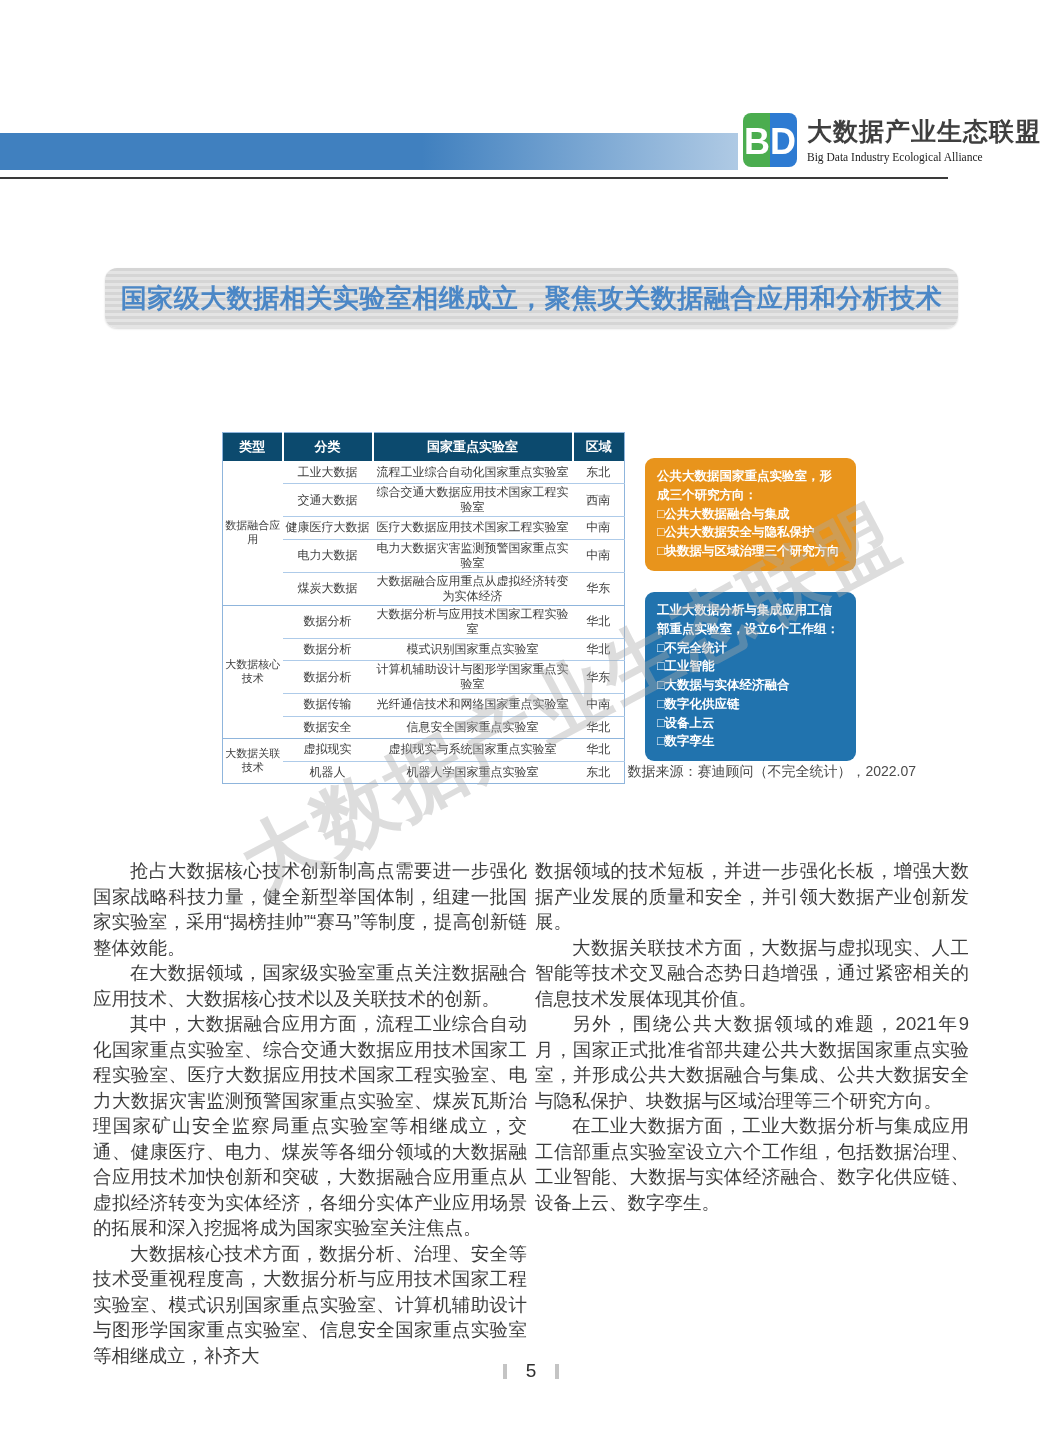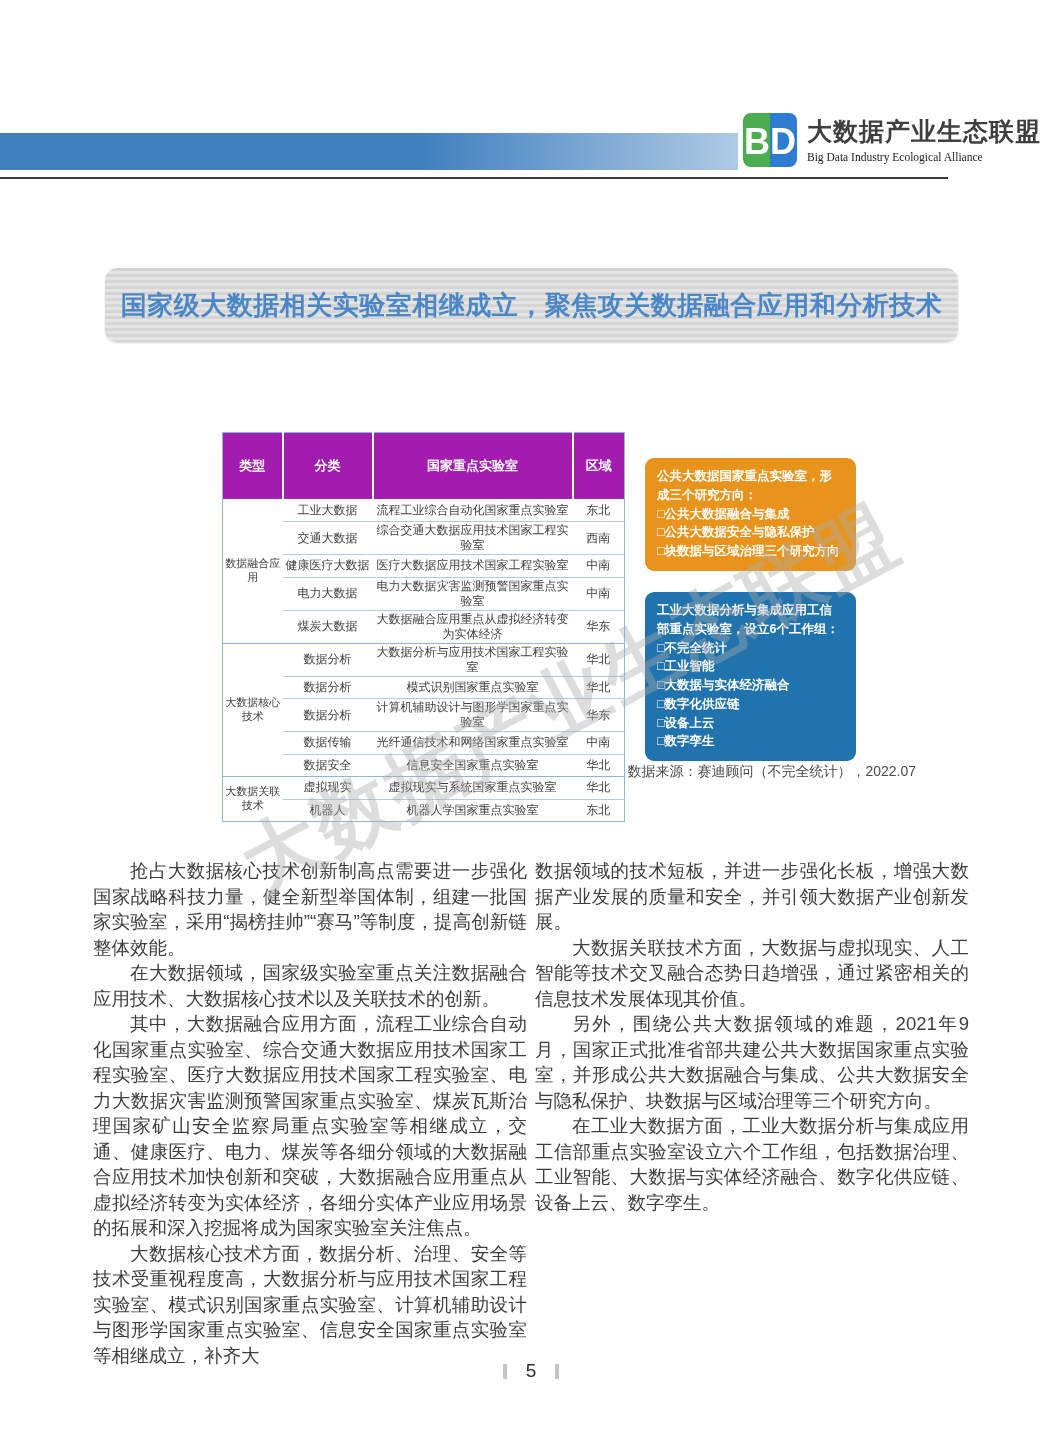--- a/index.html
+++ b/index.html
@@ -10,30 +10,30 @@
   
   .topbar { position:absolute; left:0; top:133px; width:1005px; height:37px;
             background:linear-gradient(to right,#4080BF 0%,#4080BF 42%,rgba(255,255,255,0) 96%); }
   .header-rule { position:absolute; left:0; top:177px; width:948px; height:2px; background:#3a3a3a; }
   .logo-block { position:absolute; left:738px; top:110px; display:flex; align-items:center; gap:9px; background:#fff; padding:2px 4px; }
   .logo-icon { width:56px; height:56px; display:block; }
   .logo-cn { font-size:25px; font-weight:bold; color:#3f3f3f; letter-spacing:1px; line-height:1.15; }
   .logo-en { font-family:"Liberation Serif","DejaVu Serif",serif; font-size:11.5px; color:#1c1c1c; margin-top:6px; }
 
   
-  .banner { position:absolute; left:105px; top:268px; width:853px; height:74px; border-radius:12px;
+  .banner { position:absolute; left:105px; top:268px; width:853px; height:60px; border-radius:12px;
             background:repeating-linear-gradient(180deg,#d5d5d5 0px,#d5d5d5 3px,#e4e4e4 3px,#e4e4e4 6px);
             display:flex; align-items:center; justify-content:center; box-shadow:0 1px 2px rgba(0,0,0,0.15); }
   .banner h1 { font-size:26px; font-weight:bold; color:#4B87C6; letter-spacing:0.5px; white-space:nowrap; }
 
   
   .labs-table { position:absolute; left:222px; top:432px; border-collapse:collapse; table-layout:fixed;
                 width:402px; background:#fff; border:1px solid #8FB5DC; }
-  .labs-table th { background:#a21caf; color:#ffffff; font-size:13px; font-weight:bold;
-                   padding:24px 2px; border-right:2px solid #ffffff; }
+  .labs-table th { background:#0c4a6e; color:#ffffff; font-size:13px; font-weight:bold;
+                   padding:5px 2px; border-right:2px solid #ffffff; }
   .labs-table th:last-child { border-right:none;margin-left:20px; }
   .labs-table td { font-size:12px; color:#404040; text-align:center; line-height:1.25;
                    height:22.5px; padding:1px 2px; }
   .labs-table tbody tr td { border-top:1px solid #AECBE9; }
   .labs-table tbody tr:first-child td { border-top:none; }
   .labs-table .type-cell { font-size:11px; color:#404040; }
   .labs-table tr.g-sep td { border-top:1px solid #8FB5DC; }
 
   
   .callout { position:absolute; left:645px; width:211px; border-radius:9px; padding:9px 12px 10px 12px;

